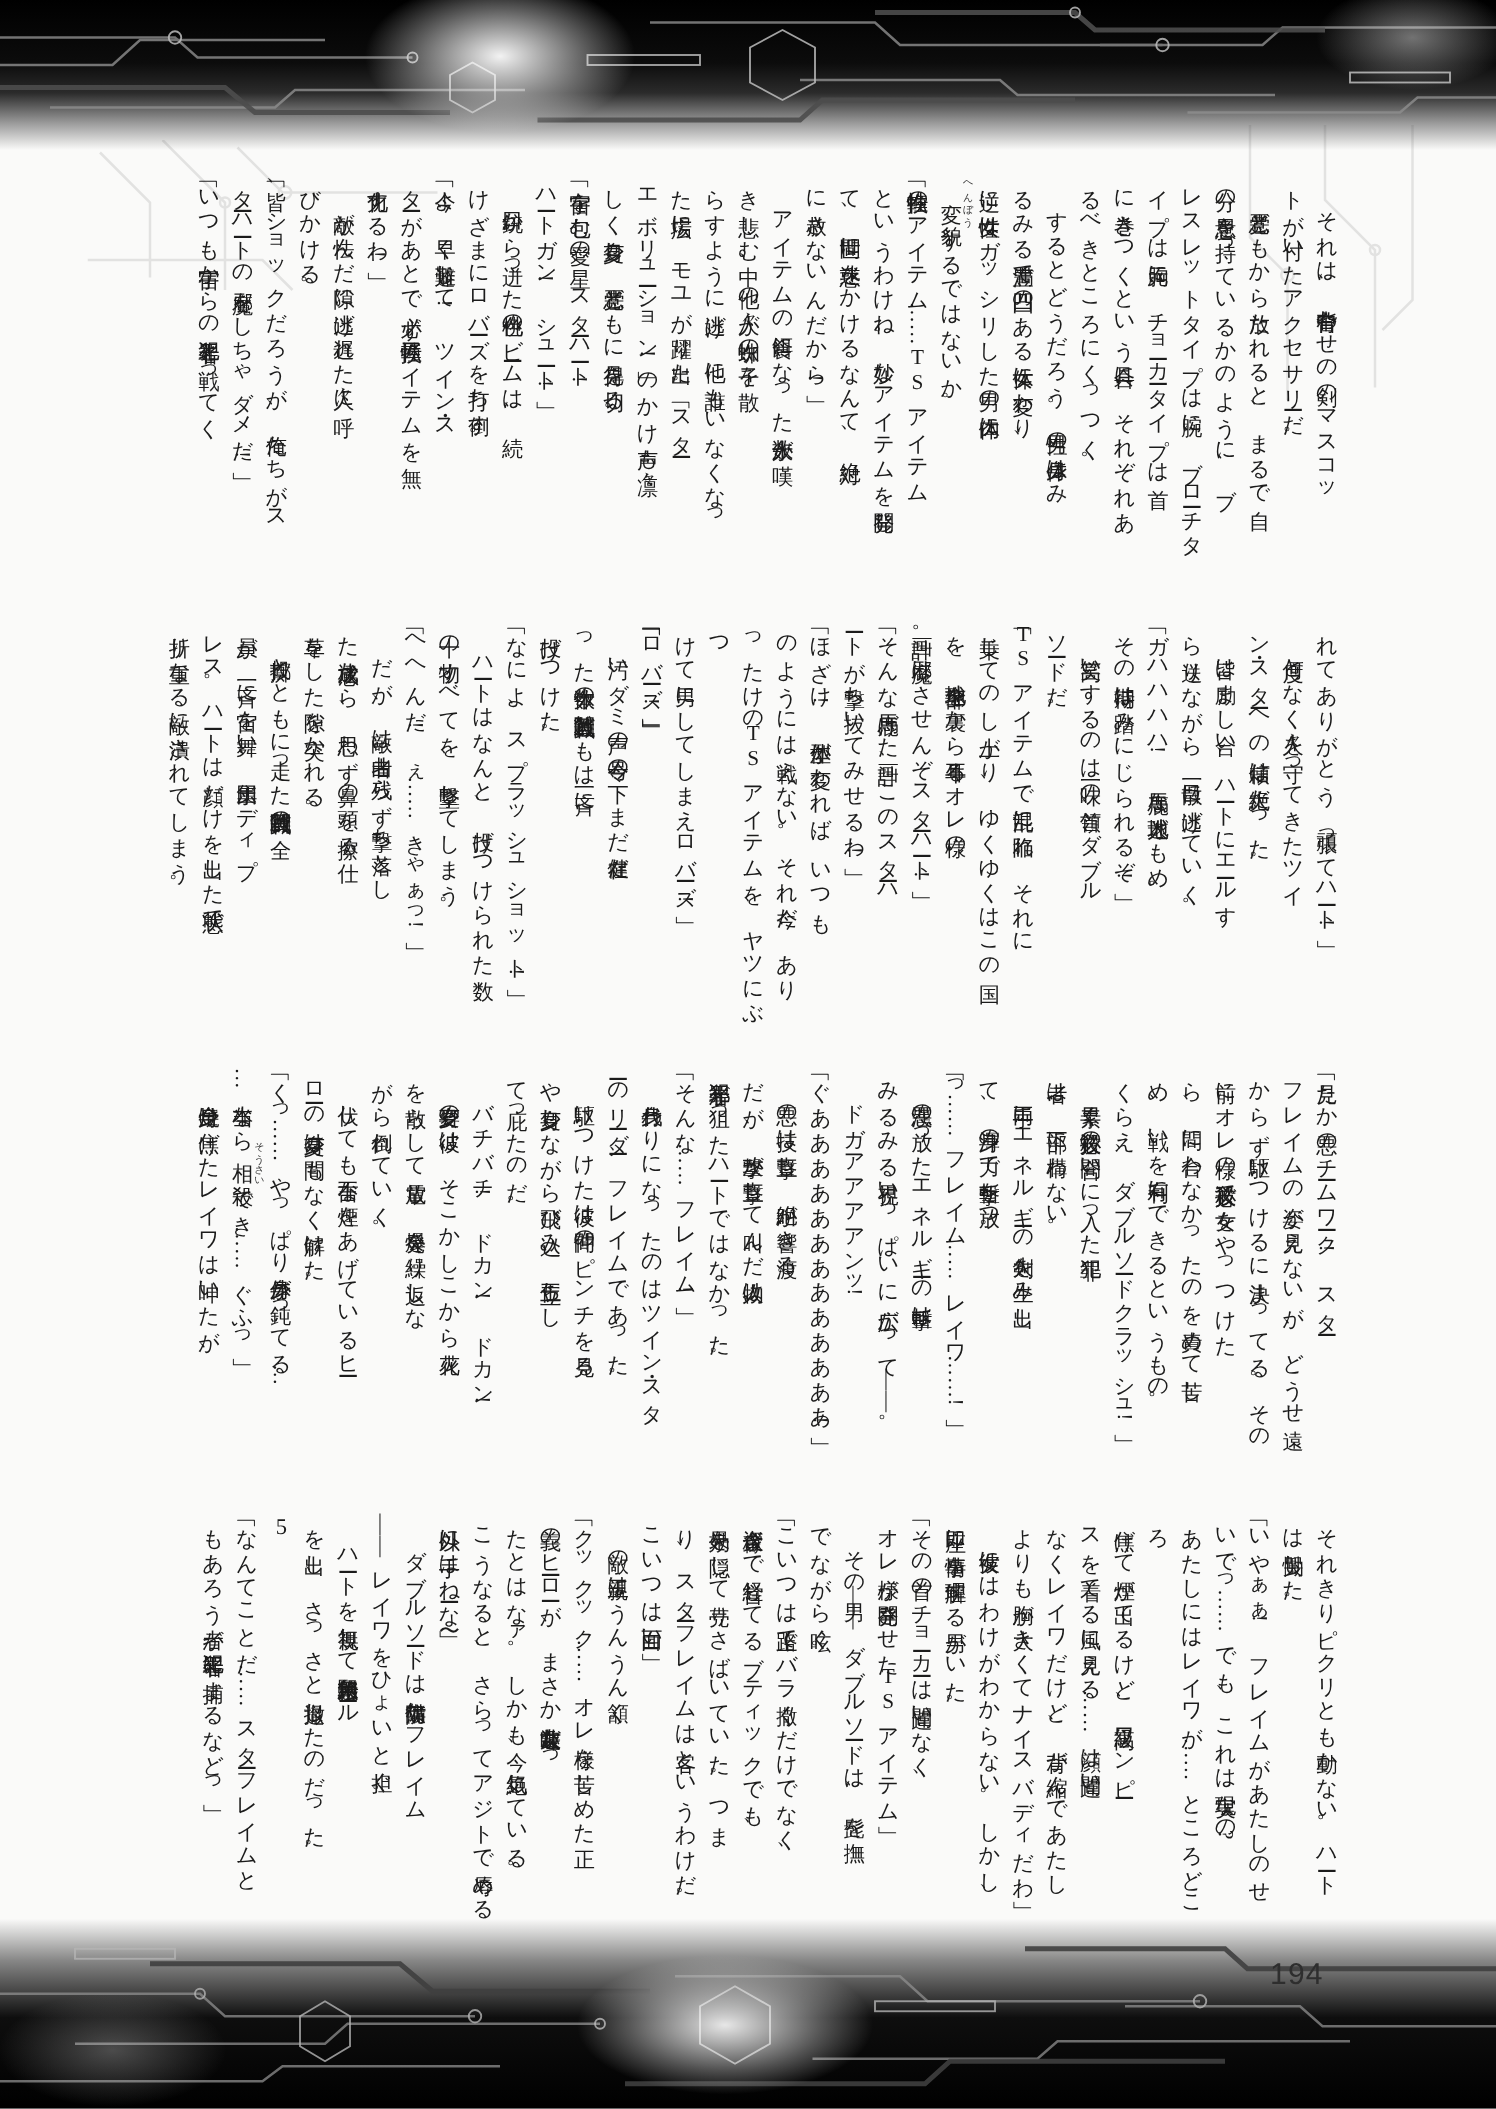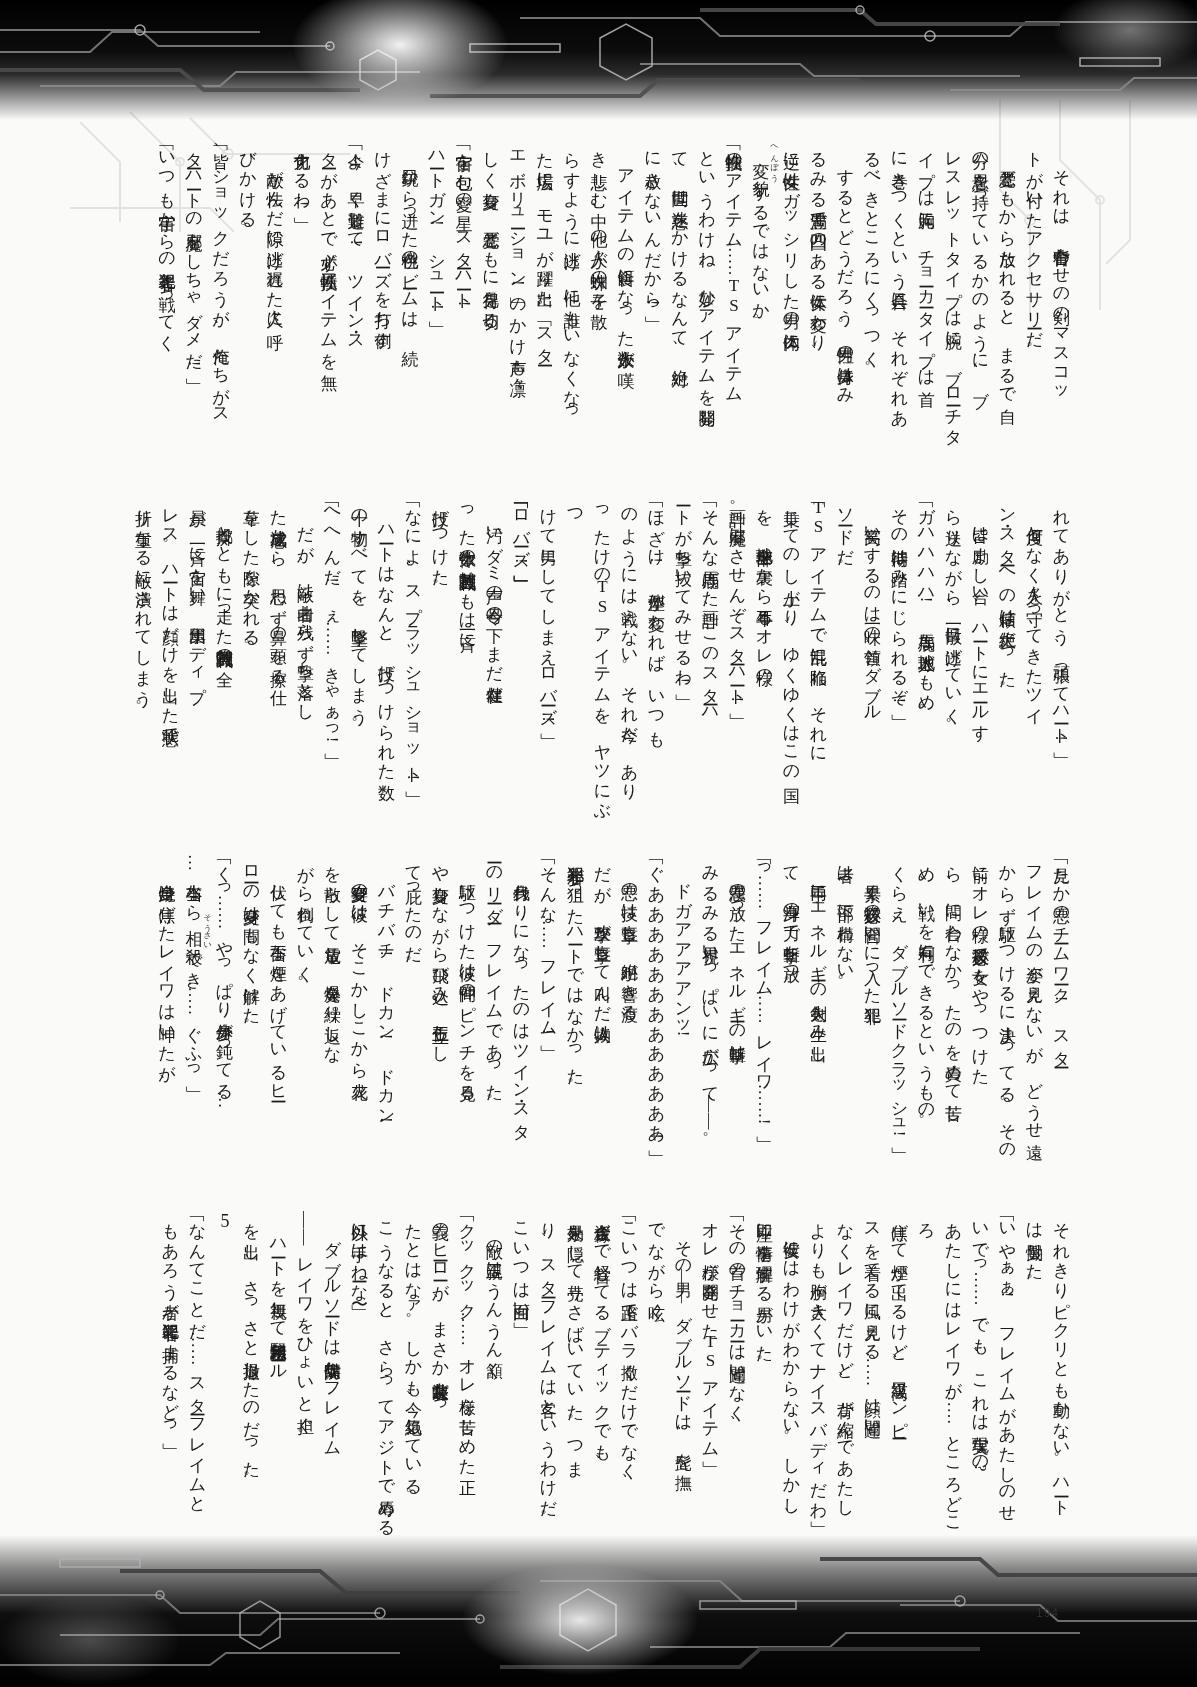--- a/index.html
+++ b/index.html
@@ -39,21 +39,21 @@
   .band-2{top:497px;}
   .band-3{top:854px;}
   .band-4{top:1211px;}
   .tcu{text-orientation:upright;}
   .section-num{padding-block-start:108px;text-orientation:upright;font-size:18px;}
   ruby rt{font-size:8px;letter-spacing:0;color:#333;}
   
   .page-number{
     position:absolute; top:1566px; right:138px;
     font-family:"Liberation Sans","DejaVu Sans",sans-serif;
-    font-size:12px; letter-spacing:1px; color:#2e2e2e; z-index:5;margin-top:40px;
+    font-size:24px; letter-spacing:1px; color:#2e2e2e; z-index:5;
   }
 </style>
 </head>
 <body>
 
 <div class="page">
 
   <div class="banner banner-top">
     <svg class="circuit" width="1197" height="120" viewBox="0 0 1197 120">
       <g fill="none" stroke="#8f8f8f" stroke-width="2" opacity="0.8">

